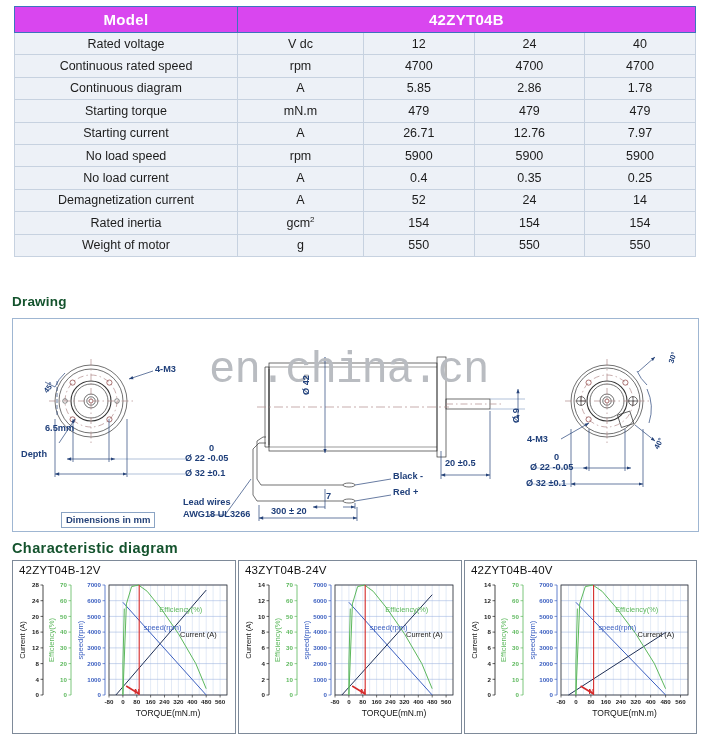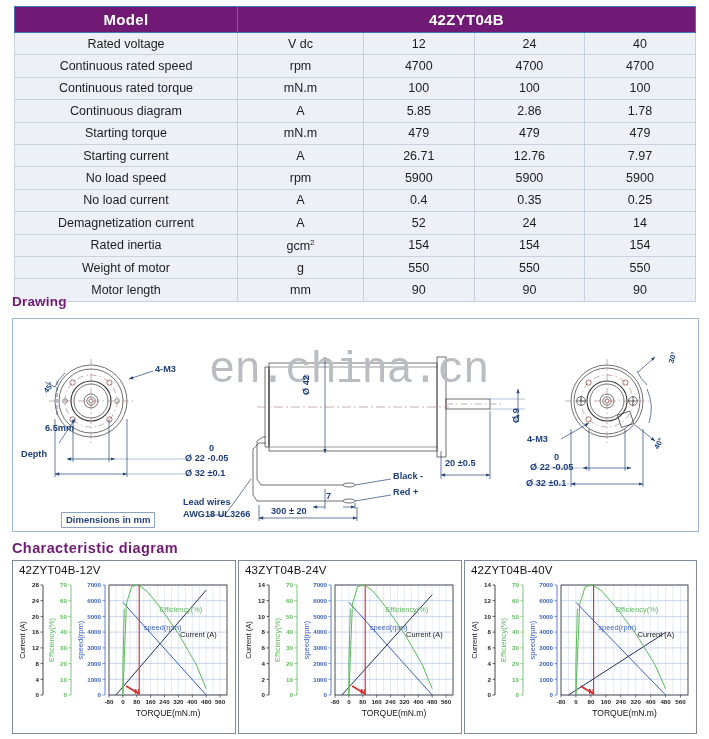--- a/index.html
+++ b/index.html
@@ -18,34 +18,34 @@
     text-align:center;
     font-size:12.5px;
     height:21.4px;
     padding:0 2px;
     background:#edf1f7;
     color:#1c1c1c;
     white-space:nowrap;
     overflow:hidden;
   }
   table.spec thead th{
-    background:#701a75;
+    background:#d946ef;
     color:#ffffff;
     font-weight:bold;
     font-size:15px;
     height:25px;
     border:1px solid #3d74bd;
     letter-spacing:.3px;
   }
   .unitcell sup{font-size:8px;vertical-align:super;}
 
   
   .sec-head{
     position:absolute;left:12px;
-    color:#701a75;font-weight:bold;
+    color:#14532d;font-weight:bold;
     font-family:"Liberation Sans",sans-serif;
   }
   #h-drawing{top:294px;font-size:13.5px;letter-spacing:.2px;}
   #h-chars{top:540px;font-size:14.5px;letter-spacing:.4px;}
 
   
   .draw-panel{
     position:absolute;left:12px;top:318px;width:685px;height:212px;
     border:1px solid #9fb6d2;background:#ffffff;overflow:hidden;
   }
@@ -109,27 +109,20 @@
           <td>40</td>
         </tr>
         <tr>
           <td>Continuous rated speed</td>
           <td>rpm</td>
           <td>4700</td>
           <td>4700</td>
           <td>4700</td>
         </tr>
         <tr>
-          <td>Continuous rated torque</td>
-          <td>mN.m</td>
-          <td>100</td>
-          <td>100</td>
-          <td>100</td>
-        </tr>
-        <tr>
           <td>Continuous diagram</td>
           <td>A</td>
           <td>5.85</td>
           <td>2.86</td>
           <td>1.78</td>
         </tr>
         <tr>
           <td>Starting torque</td>
           <td>mN.m</td>
           <td>479</td>
@@ -170,27 +163,20 @@
           <td>154</td>
           <td>154</td>
           <td>154</td>
         </tr>
         <tr>
           <td>Weight of motor</td>
           <td>g</td>
           <td>550</td>
           <td>550</td>
           <td>550</td>
-        </tr>
-        <tr>
-          <td>Motor length</td>
-          <td>mm</td>
-          <td>90</td>
-          <td>90</td>
-          <td>90</td>
         </tr>
       </tbody>
   </table>
 </div>
 
 <div class="sec-head" id="h-drawing">Drawing</div>
 
 <div class="draw-panel">
 
   <svg class="draw-svg" width="685" height="212" viewBox="0 0 685 212">

